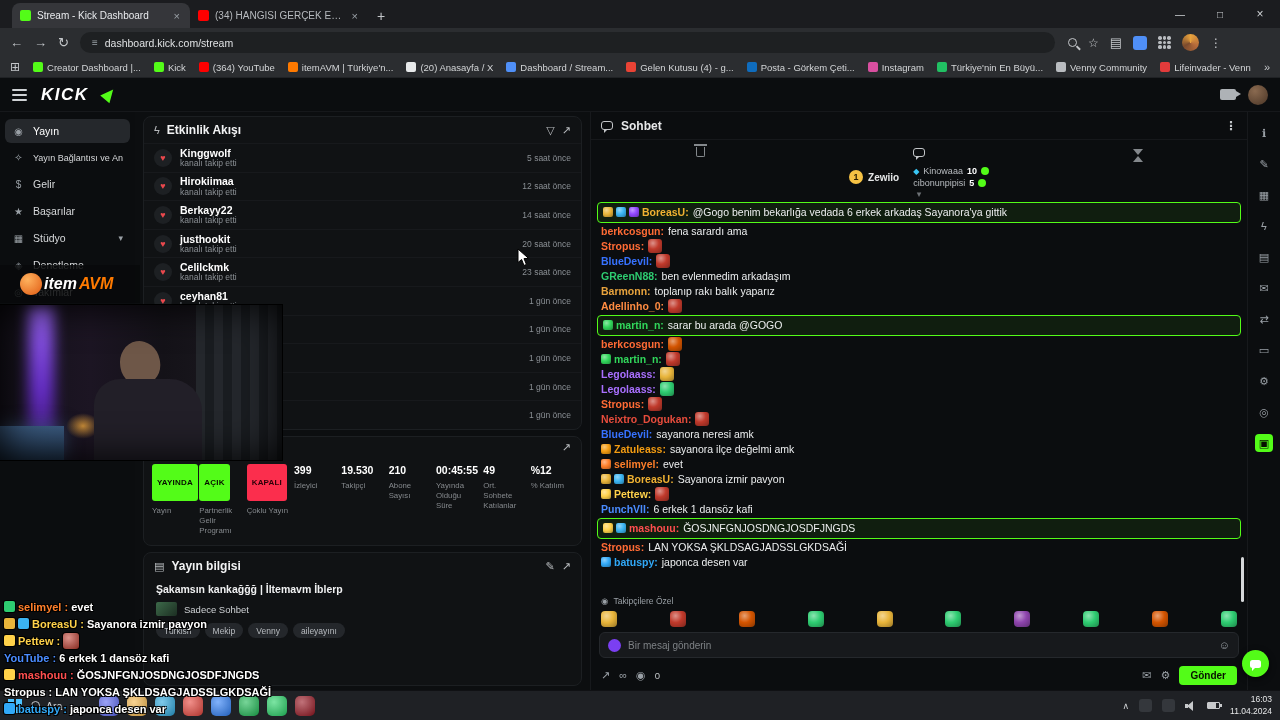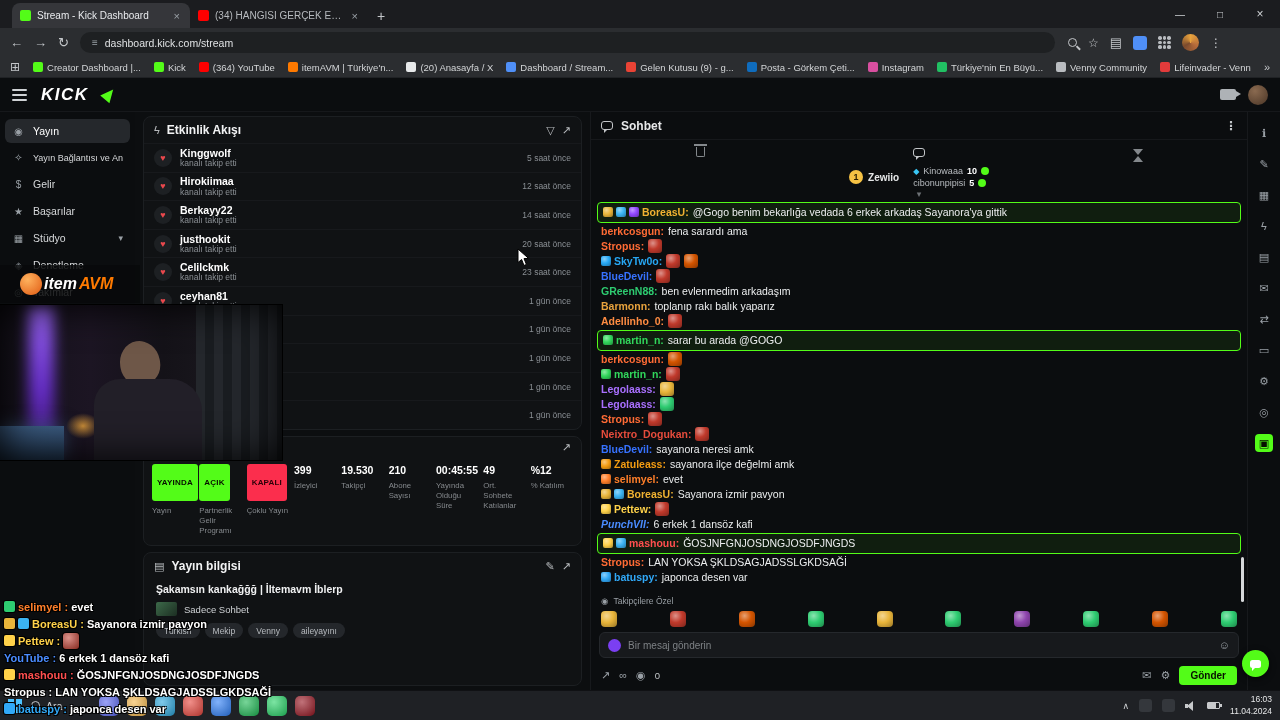--- a/index.html
+++ b/index.html
@@ -257,21 +257,21 @@
         <span class="bm">
           <span class="fav" style="background: rgb(231, 233, 234);"></span>
           <span>(20) Anasayfa / X</span>
         </span>
         <span class="bm">
           <span class="fav" style="background: rgb(79, 143, 247);"></span>
           <span>Dashboard / Stream...</span>
         </span>
         <span class="bm">
           <span class="fav" style="background: rgb(234, 67, 53);"></span>
-          <span>Gelen Kutusu (9) - g...</span>
+          <span>Gelen Kutusu (4) - g...</span>
         </span>
         <span class="bm">
           <span class="fav" style="background: rgb(15, 108, 189);"></span>
           <span>Posta - Görkem Çeti...</span>
         </span>
         <span class="bm">
           <span class="fav" style="background: rgb(217, 79, 160);"></span>
           <span>Instagram</span>
         </span>
         <span class="bm">
@@ -535,38 +535,37 @@
           <span class="lb-score">5</span>
           <span class="coin"></span>
         </div>
       </div>
     </div>
     <div class="chat-chev">▾</div>
     <div class="chat-msgs" id="chat-msgs">
         <div class="msg hl"><span class="cbadge" style="background-color: rgb(232, 180, 58);"></span><span class="cbadge" style="background-color: rgb(59, 180, 242);"></span><span class="cbadge" style="background-color: rgb(145, 71, 255);"></span><span class="uname" style="color: rgb(240, 178, 50);">BoreasU:</span><span class="mtext">@Gogo benim bekarlığa vedada 6 erkek arkadaş Sayanora'ya gittik</span></div>
         <div class="msg"><span class="uname" style="color: rgb(255, 107, 53);">berkcosgun:</span><span class="mtext">fena sarardı ama</span></div>
         <div class="msg"><span class="uname" style="color: rgb(255, 107, 53);">Stropus:</span><span class="emote" style="background-color: rgb(192, 57, 43);"></span></div>
-        <div class="msg"><span class="cbadge" style="background-color: rgb(39, 168, 245);"></span><span class="uname" style="color: rgb(39, 168, 245);">SkyTw0o:</span><span class="emote" style="background-color: rgb(192, 57, 43);"></span><span class="emote" style="background-color: rgb(211, 84, 0);"></span></div>
         <div class="msg"><span class="uname" style="color: rgb(55, 114, 255);">BlueDevil:</span><span class="emote" style="background-color: rgb(192, 57, 43);"></span></div>
         <div class="msg"><span class="uname" style="color: rgb(46, 204, 113);">GReenN88:</span><span class="mtext">ben evlenmedim arkadaşım</span></div>
         <div class="msg"><span class="uname" style="color: rgb(232, 163, 61);">Barmonn:</span><span class="mtext">toplanıp rakı balık yaparız</span></div>
         <div class="msg"><span class="uname" style="color: rgb(255, 140, 66);">Adellinho_0:</span><span class="emote" style="background-color: rgb(192, 57, 43);"></span></div>
         <div class="msg hl"><span class="cbadge" style="background-color: rgb(49, 214, 91);"></span><span class="uname" style="color: rgb(49, 214, 91);">martin_n:</span><span class="mtext">sarar bu arada @GOGO</span></div>
         <div class="msg"><span class="uname" style="color: rgb(255, 107, 53);">berkcosgun:</span><span class="emote" style="background-color: rgb(211, 84, 0);"></span></div>
         <div class="msg"><span class="cbadge" style="background-color: rgb(49, 214, 91);"></span><span class="uname" style="color: rgb(49, 214, 91);">martin_n:</span><span class="emote" style="background-color: rgb(192, 57, 43);"></span></div>
         <div class="msg"><span class="uname" style="color: rgb(169, 112, 255);">Legolaass:</span><span class="emote" style="background-color: rgb(232, 180, 58);"></span></div>
         <div class="msg"><span class="uname" style="color: rgb(169, 112, 255);">Legolaass:</span><span class="emote" style="background-color: rgb(46, 204, 113);"></span></div>
         <div class="msg"><span class="uname" style="color: rgb(255, 107, 53);">Stropus:</span><span class="emote" style="background-color: rgb(192, 57, 43);"></span></div>
         <div class="msg"><span class="uname" style="color: rgb(231, 76, 60);">Neixtro_Dogukan:</span><span class="emote" style="background-color: rgb(192, 57, 43);"></span></div>
         <div class="msg"><span class="uname" style="color: rgb(55, 114, 255);">BlueDevil:</span><span class="mtext">sayanora neresi amk</span></div>
         <div class="msg"><span class="cbadge" style="background-color: rgb(243, 156, 18);"></span><span class="uname" style="color: rgb(243, 156, 18);">Zatuleass:</span><span class="mtext">sayanora ilçe değelmi amk</span></div>
         <div class="msg"><span class="cbadge" style="background-color: rgb(255, 127, 42);"></span><span class="uname" style="color: rgb(255, 127, 42);">selimyel:</span><span class="mtext">evet</span></div>
         <div class="msg"><span class="cbadge" style="background-color: rgb(232, 180, 58);"></span><span class="cbadge" style="background-color: rgb(59, 180, 242);"></span><span class="uname" style="color: rgb(240, 178, 50);">BoreasU:</span><span class="mtext">Sayanora izmir pavyon</span></div>
         <div class="msg"><span class="cbadge" style="background-color: rgb(255, 210, 74);"></span><span class="uname" style="color: rgb(255, 210, 74);">Pettew:</span><span class="emote" style="background-color: rgb(192, 57, 43);"></span></div>
-        <div class="msg"><span class="uname" style="color: rgb(74, 140, 255); font-style: italic;">PunchVII:</span><span class="mtext">6 erkek 1 dansöz kafi</span></div>
+        <div class="msg"><span class="uname" style="color: rgb(74, 140, 255);">PunchVII:</span><span class="mtext">6 erkek 1 dansöz kafi</span></div>
         <div class="msg hl"><span class="cbadge" style="background-color: rgb(255, 210, 74);"></span><span class="cbadge" style="background-color: rgb(59, 180, 242);"></span><span class="uname" style="color: rgb(255, 79, 79);">mashouu:</span><span class="mtext">ĞOSJNFGNJOSDNGJOSDFJNGDS</span></div>
         <div class="msg"><span class="uname" style="color: rgb(255, 107, 53);">Stropus:</span><span class="mtext">LAN YOKSA ŞKLDSAGJADSSLGKDSAĞİ</span></div>
         <div class="msg"><span class="cbadge" style="background-color: rgb(49, 169, 248);"></span><span class="uname" style="color: rgb(49, 169, 248);">batuspy:</span><span class="mtext">japonca desen var</span></div>
       </div>
     <div class="followers-row">
       <span>◉</span>
       <span>Takipçilere Özel</span>
     </div>
     <div class="qemotes" id="qemotes">
         <span class="qemote" style="background-color: rgb(232, 180, 58);"></span>

